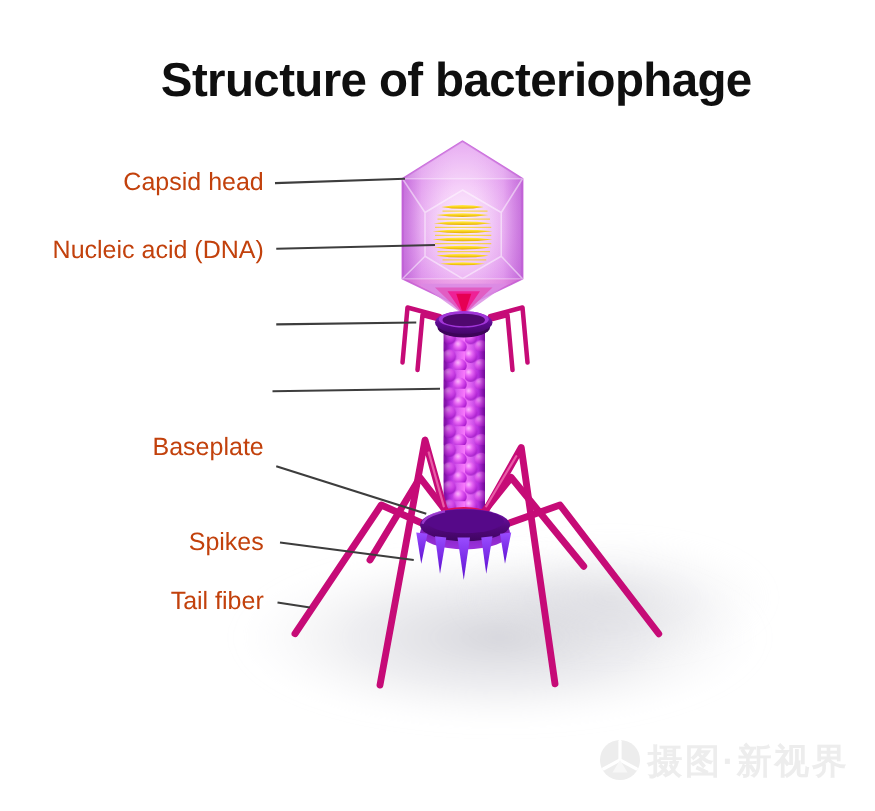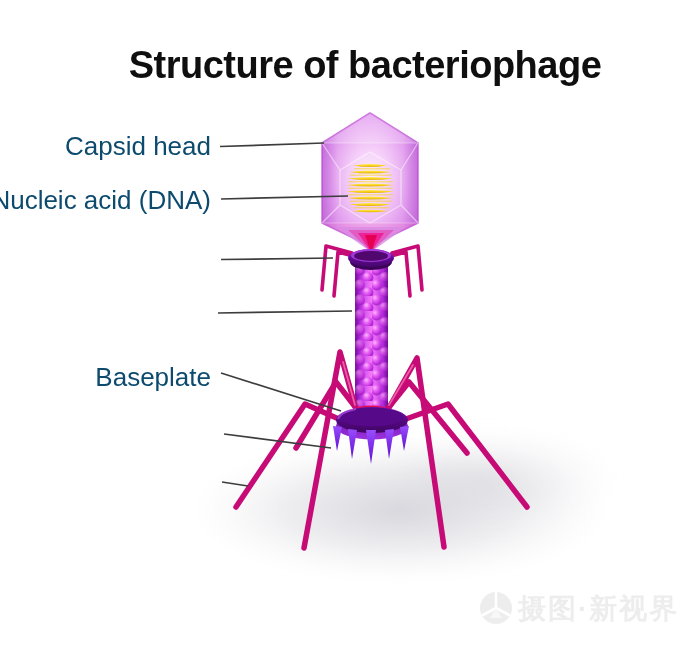--- a/index.html
+++ b/index.html
@@ -7,21 +7,21 @@
     position:relative;width:700px;height:649px;background:#ffffff;
     font-family:"Liberation Sans",sans-serif;overflow:hidden;
   }
   .title{
     position:absolute;top:44px;left:30px;width:670px;
     text-align:center;font-size:38px;font-weight:700;color:#0f0f0f;
     letter-spacing:-0.5px;white-space:nowrap;
   }
   .label{
     position:absolute;right:489px;height:30px;line-height:30px;
-    font-size:26px;color:#0c4a6e;white-space:nowrap;text-align:right;
+    font-size:20px;color:#c2410c;white-space:nowrap;text-align:right;
   }
   svg.diagram{position:absolute;left:0;top:0;}
 </style>
 </head>
 <body>
 
 <div class="stage">
 
   <svg class="diagram" width="700" height="649" viewBox="0 0 700 649">
     <defs>
@@ -216,15 +216,17 @@
         <polygon points="496,608 490,618 502,618" fill="#f7f7f7"></polygon>
       </g>
       <text x="518" y="618" font-size="28" font-weight="700" letter-spacing="2" fill="#ededed" font-family="'Liberation Sans',sans-serif">摄图·新视界</text>
     </g>
   </svg>
 
   <div class="title">Structure of bacteriophage</div>
 
   <div class="label" style="top:131px">Capsid head</div>
   <div class="label" style="top:185px">Nucleic acid (DNA)</div>
-  <div class="label" style="top:362px">Baseplate</div>
+  <div class="label" style="top:343px">Baseplate</div>
+  <div class="label" style="top:419px">Spikes</div>
+  <div class="label" style="top:466px">Tail fiber</div>
 
 </div>
 
 </body></html>

